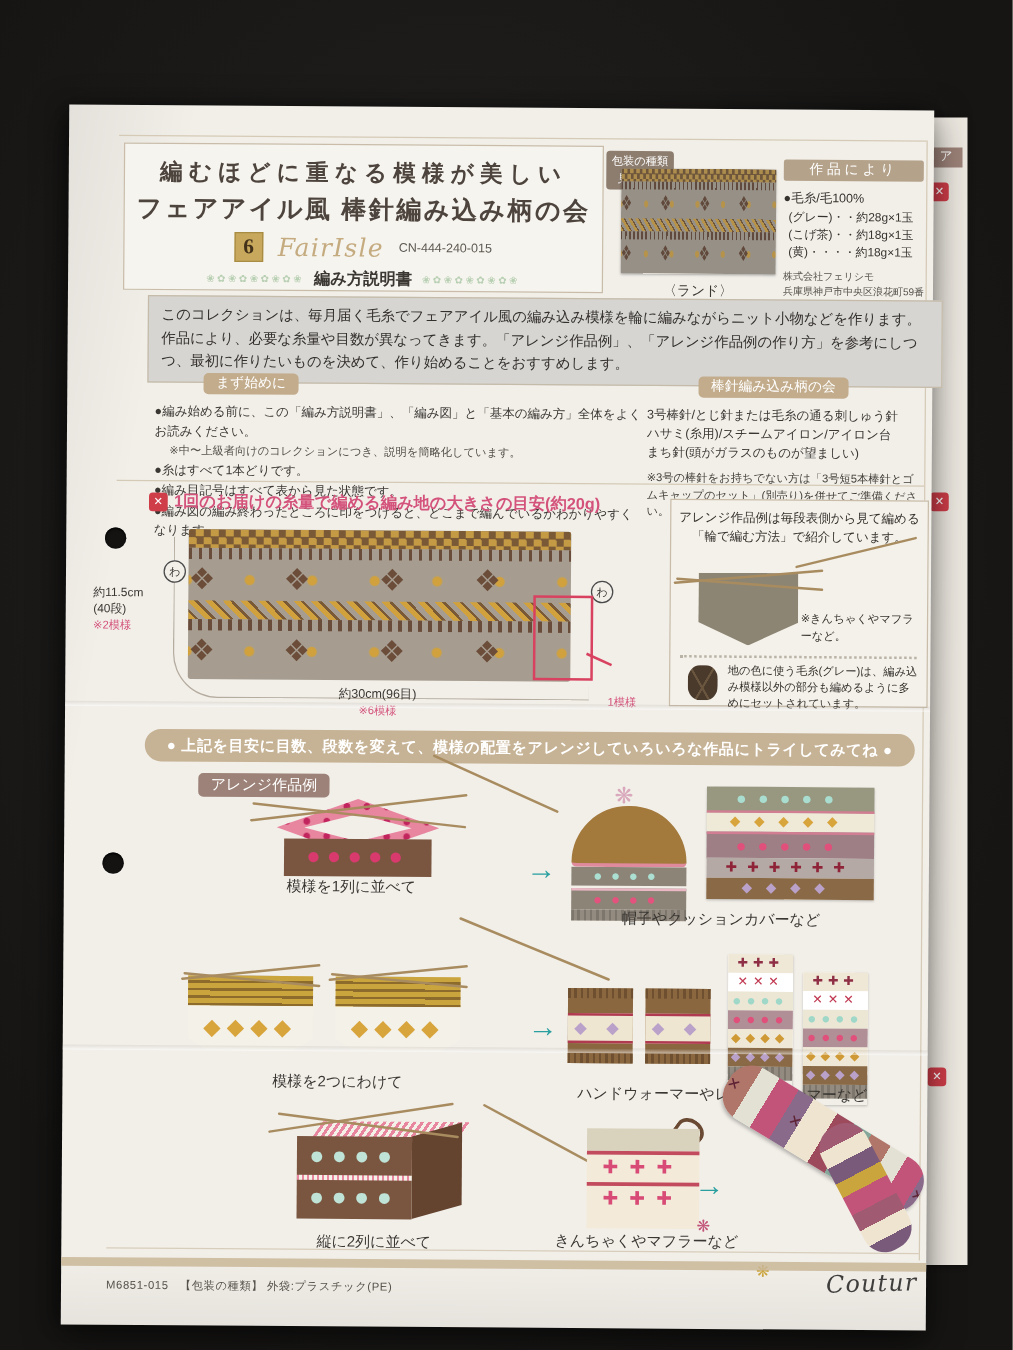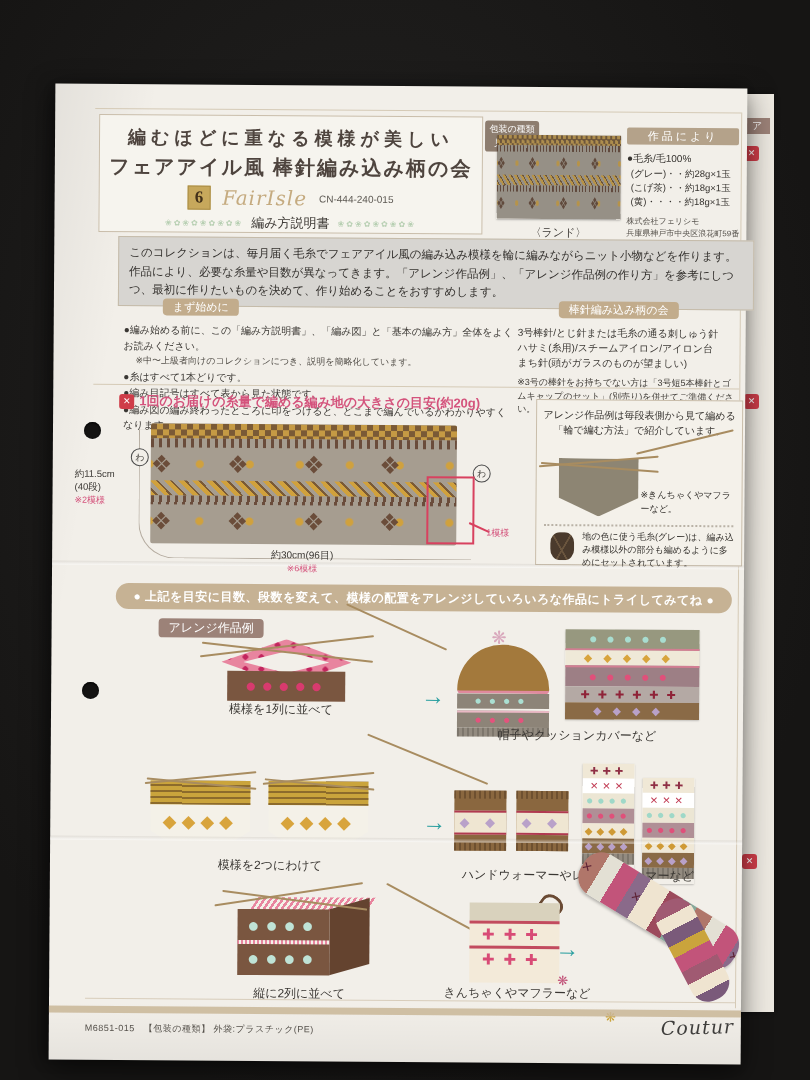--- a/index.html
+++ b/index.html
@@ -37,21 +37,21 @@
       letter-spacing:5px;color:#4e443e;font-family:"Liberation Serif","DejaVu Serif",serif;}
   .t2{position:absolute;top:38px;left:0;right:0;text-align:center;font-size:20px;font-weight:bold;
       letter-spacing:2px;color:#4e443e;font-family:"Liberation Serif","DejaVu Serif",serif;}
   .t3{position:absolute;top:70px;left:0;right:0;display:flex;justify-content:center;align-items:center;gap:12px;}
   .issue{background:#c7a85c;color:#43311a;font-family:"Liberation Serif","DejaVu Serif",serif;
          font-weight:bold;font-size:17px;padding:0 6px;line-height:22px;border:1px solid #a98c44;}
   .fairisle{font-family:"DejaVu Serif","Liberation Serif",serif;font-style:italic;font-size:20px;color:#c5ab80;letter-spacing:1px;}
   .code{font-size:10px;color:#5c5852;}
   .t4{position:absolute;top:98px;left:0;right:0;display:flex;justify-content:center;align-items:center;gap:8px;}
   .chain{font-size:8px;letter-spacing:2px;color:#b7cfb2;}
-  .doctype{font-size:13px;font-weight:normal;color:#3b3733;}
+  .doctype{font-size:13px;font-weight:bold;color:#3b3733;}
   .sample-badge{position:absolute;left:430px;top:34px;width:54px;height:30px;background:#8d7d6f;border-radius:3px;
         color:#fff;font-size:9px;line-height:14px;text-align:center;padding-top:1px;}
   .sample-photo{position:absolute;left:442px;top:48px;width:124px;height:84px;overflow:hidden;
         box-shadow:0 1px 2px rgba(0,0,0,.3);filter:saturate(.85) brightness(.92) contrast(.95);}
   .sample-caption{position:absolute;left:442px;top:138px;width:124px;text-align:center;font-size:11px;color:#3b3733;}
   .set-title{position:absolute;left:572px;top:40px;width:112px;height:17px;background:#b4a28a;border-radius:2px;
         color:#fff;font-size:11px;line-height:17px;text-align:center;letter-spacing:3px;}
   .yarn-head{position:absolute;left:572px;top:64px;font-size:10px;color:#35322e;}
   .yarn-i{position:absolute;left:576px;font-size:9.5px;color:#35322e;white-space:nowrap;}
   .y0{top:80px;}.y1{top:94px;}.y2{top:108px;}
@@ -85,21 +85,21 @@
            border-bottom:1.5px solid #b5aca0;border-radius:0 0 0 36px;pointer-events:none;}
   .wa{position:absolute;width:16px;height:16px;border:1px solid #4a4a4a;border-radius:50%;background:#f2efe9;
       font-size:9px;line-height:16px;text-align:center;color:#3a3733;}
   .wa.l{left:78px;top:364px;}.wa.r{left:420px;top:378px;}
   .dimL{position:absolute;left:22px;width:72px;font-size:9.5px;color:#3a3733;}
   .dl1{top:384px;}.dl2{top:397px;}
   .dl3{top:410px;color:#d4537c;font-size:9px;}
   .dimB{position:absolute;left:140px;top:463px;width:220px;text-align:center;font-size:10px;color:#3a3733;}
   .dimB2{position:absolute;left:140px;top:477px;width:220px;text-align:center;font-size:9px;color:#d4537c;}
   .motif-box{position:absolute;left:374px;top:390px;width:44px;height:64px;border:2px solid #d8415f;}
-  .motif-lbl{position:absolute;left:434px;top:440px;font-size:9px;color:#d4537c;}
+  .motif-lbl{position:absolute;left:434px;top:469px;font-size:9px;color:#d4537c;}
   .motif-line{position:absolute;left:416px;top:440px;width:22px;height:1.5px;background:#d8415f;transform:rotate(24deg);}
   
   .rpanel{position:absolute;left:483px;top:312px;width:205px;height:164px;border:1px solid #c9bdaa;background:#f4f1ea;}
   .rp-t1{position:absolute;top:7px;left:6px;right:6px;text-align:center;font-size:10px;line-height:1.5;color:#35322e;}
   .pennant{position:absolute;left:22px;top:58px;width:80px;height:58px;background:#8d8573;
            clip-path:polygon(0 0,100% 0,100% 68%,50% 100%,0 68%);}
   .needle{position:absolute;height:2px;background:#a88c60;border-radius:2px;}
   .n-a{left:2px;top:60px;width:120px;transform:rotate(-5deg);}
   .n-b{left:4px;top:66px;width:118px;transform:rotate(4deg);}
   .n-c{left:98px;top:40px;width:100px;transform:rotate(-14deg);}

